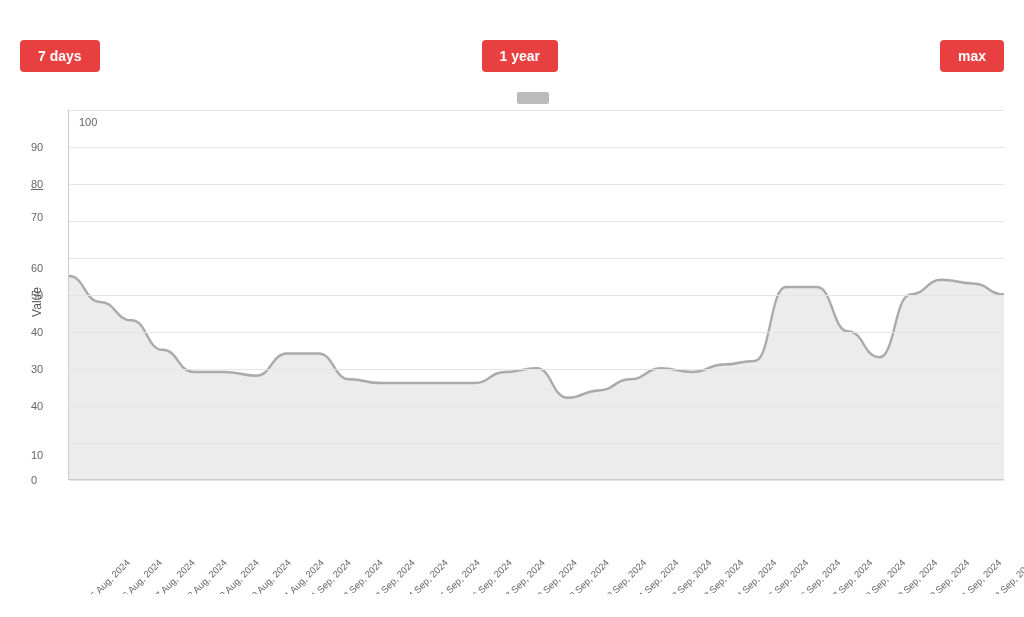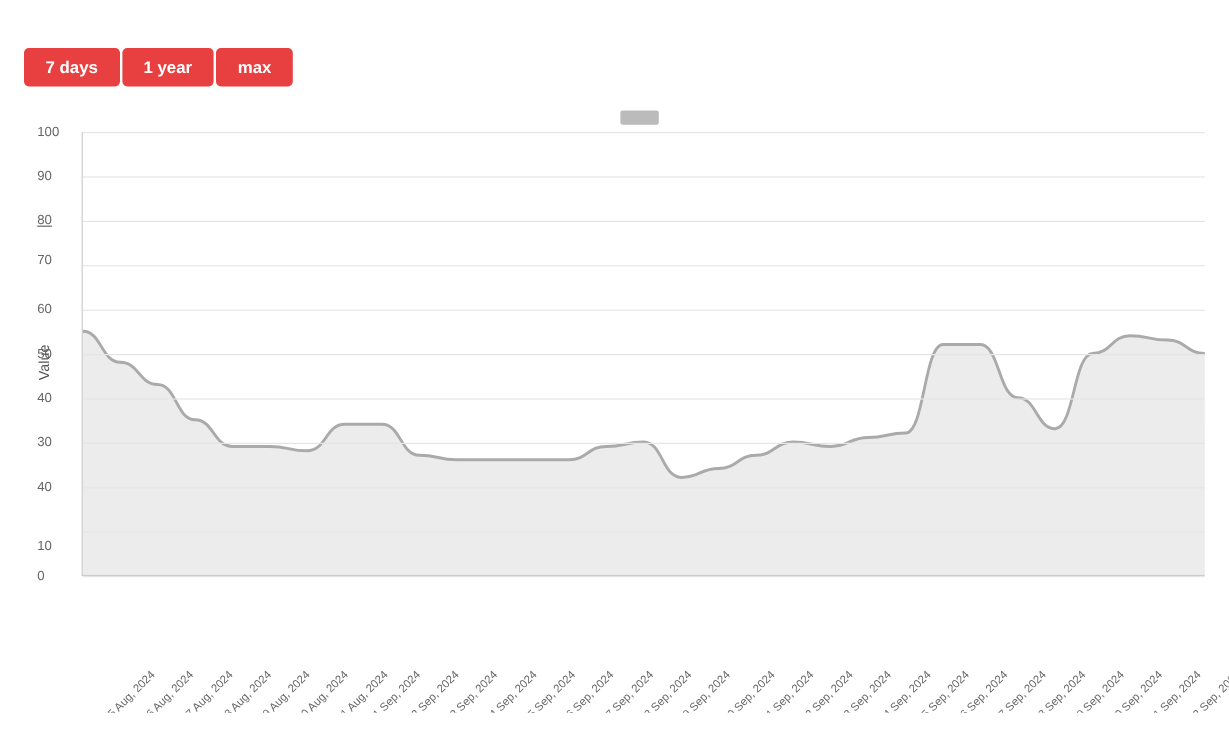--- a/index.html
+++ b/index.html
@@ -16,20 +16,21 @@
     }
     .subtitle {
       font-size: 13px;
       color: #333;
       margin-bottom: 16px;
     }
     .btn-group {
       display: flex;
       gap: 2px;
       margin-bottom: 20px;
+      justify-content: space-between;
     }
     .btn {
       background: #e84040;
       color: #fff;
       border: none;
       border-radius: 4px;
       padding: 8px 18px;
       font-size: 14px;
       font-weight: 600;
       cursor: pointer;
@@ -147,29 +148,29 @@
         <div class="y-label" style="top: 333px; margin-top: 12px;">10</div>
         <div class="gridline" style="top: 296px;"></div>
         <div class="y-label" style="top: 296px;">40</div>
         <div class="gridline" style="top: 259px;"></div>
         <div class="y-label" style="top: 259px;">30</div>
         <div class="gridline" style="top: 222px;"></div>
         <div class="y-label" style="top: 222px;">40</div>
         <div class="gridline" style="top: 185px;"></div>
         <div class="y-label" style="top: 185px;">50</div>
         <div class="gridline" style="top: 148px;"></div>
-        <div class="y-label" style="top: 148px;">60</div>
+        <div class="y-label" style="top: 158px;">60</div>
         <div class="gridline" style="top: 111px;"></div>
         <div class="y-label" style="top: 107px;">70</div>
         <div class="gridline" style="top: 74px;"></div>
         <div class="y-label" style="top: 74px; text-decoration: underline;">80</div>
         <div class="gridline" style="top: 37px;"></div>
         <div class="y-label" style="top: 37px;">90</div>
         <div class="gridline" style="top: 0px;"></div>
-        <div class="y-label" style="top: 0px;">100</div>
+        <div class="y-label" style="top: 12px; margin-left: 48px;">100</div>
       </div>
     <div class="x-labels" id="x-labels-container">
         <span class="x-label" style="left: 0%;">25 Aug, 2024</span>
         <span class="x-label" style="left: 3.44828%;">26 Aug, 2024</span>
         <span class="x-label" style="left: 6.89655%;">27 Aug, 2024</span>
         <span class="x-label" style="left: 10.3448%;">28 Aug, 2024</span>
         <span class="x-label" style="left: 13.7931%;">29 Aug, 2024</span>
         <span class="x-label" style="left: 17.2414%;">30 Aug, 2024</span>
         <span class="x-label" style="left: 20.6897%;">31 Aug, 2024</span>
         <span class="x-label" style="left: 24.1379%;">1 Sep, 2024</span>

